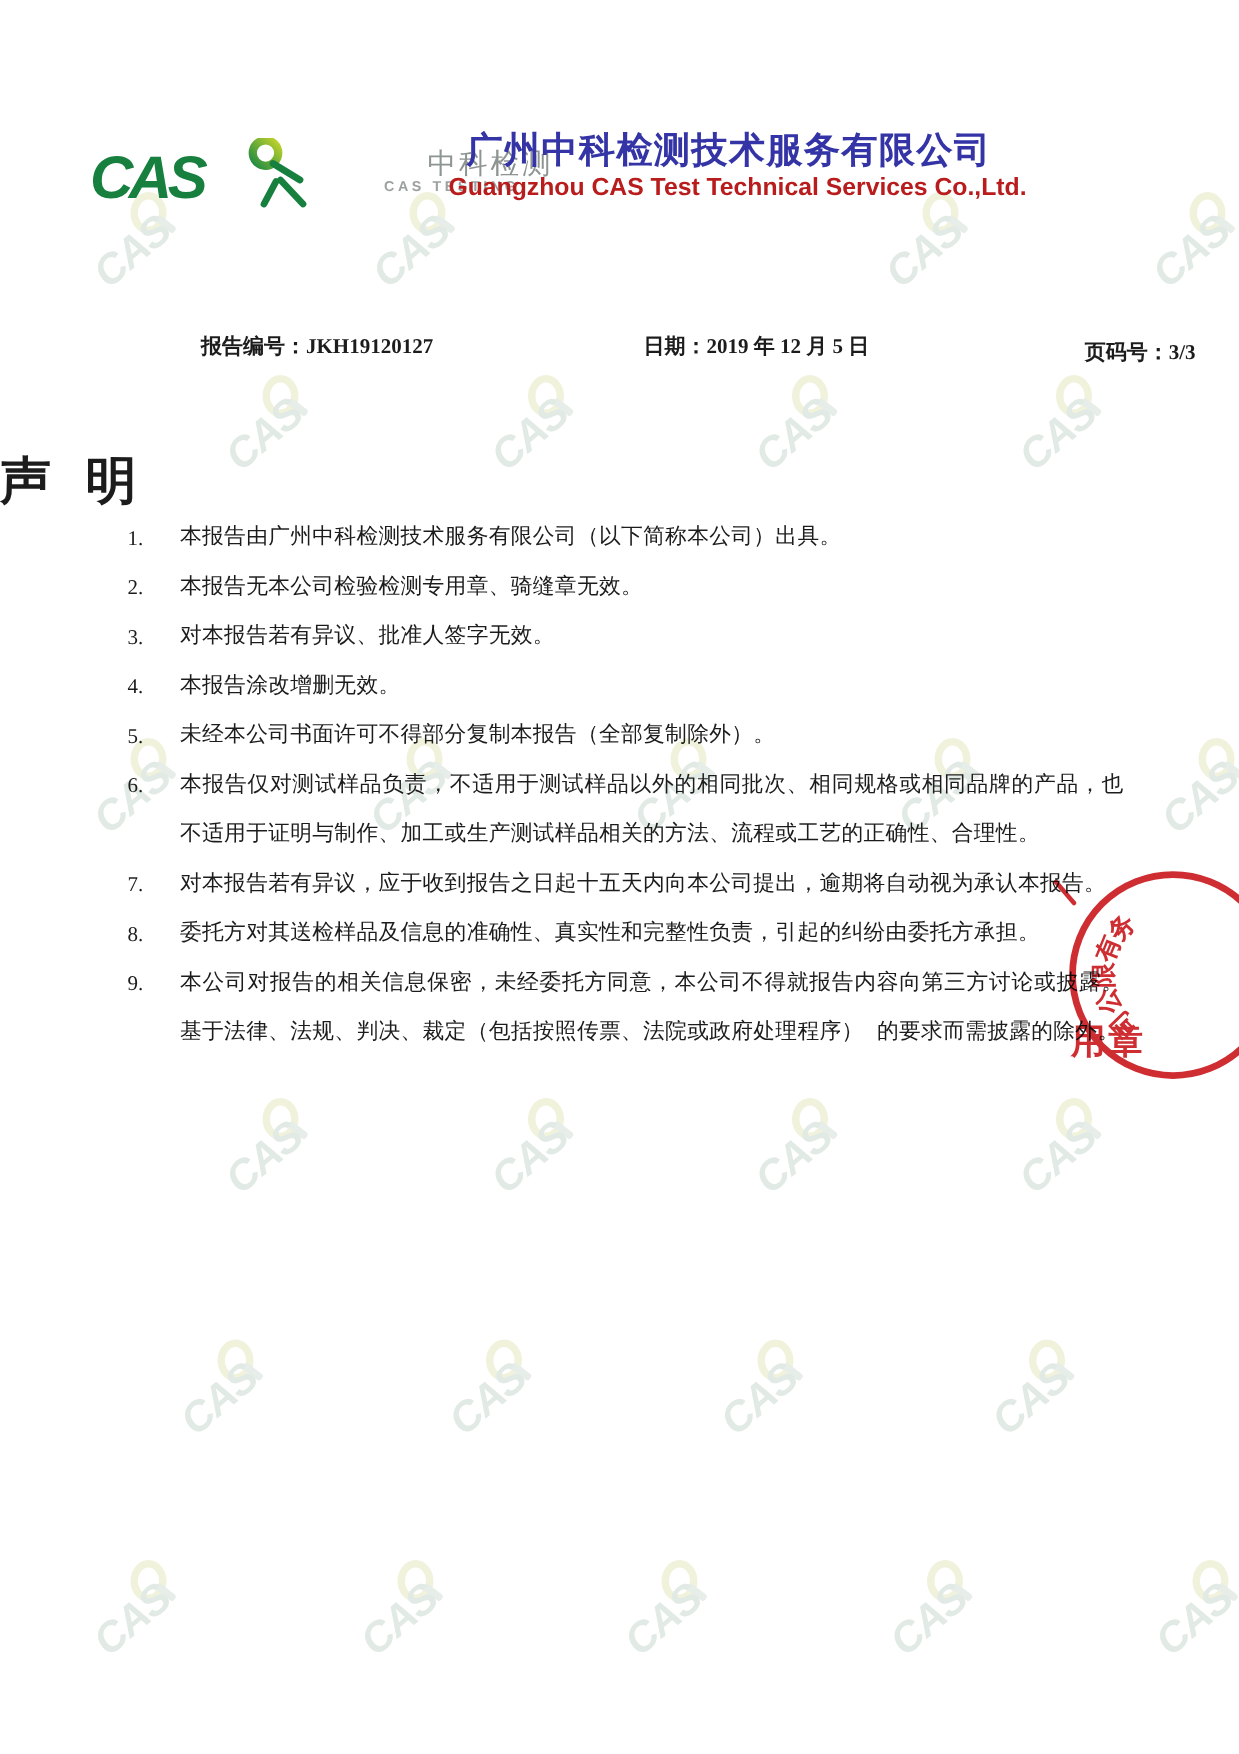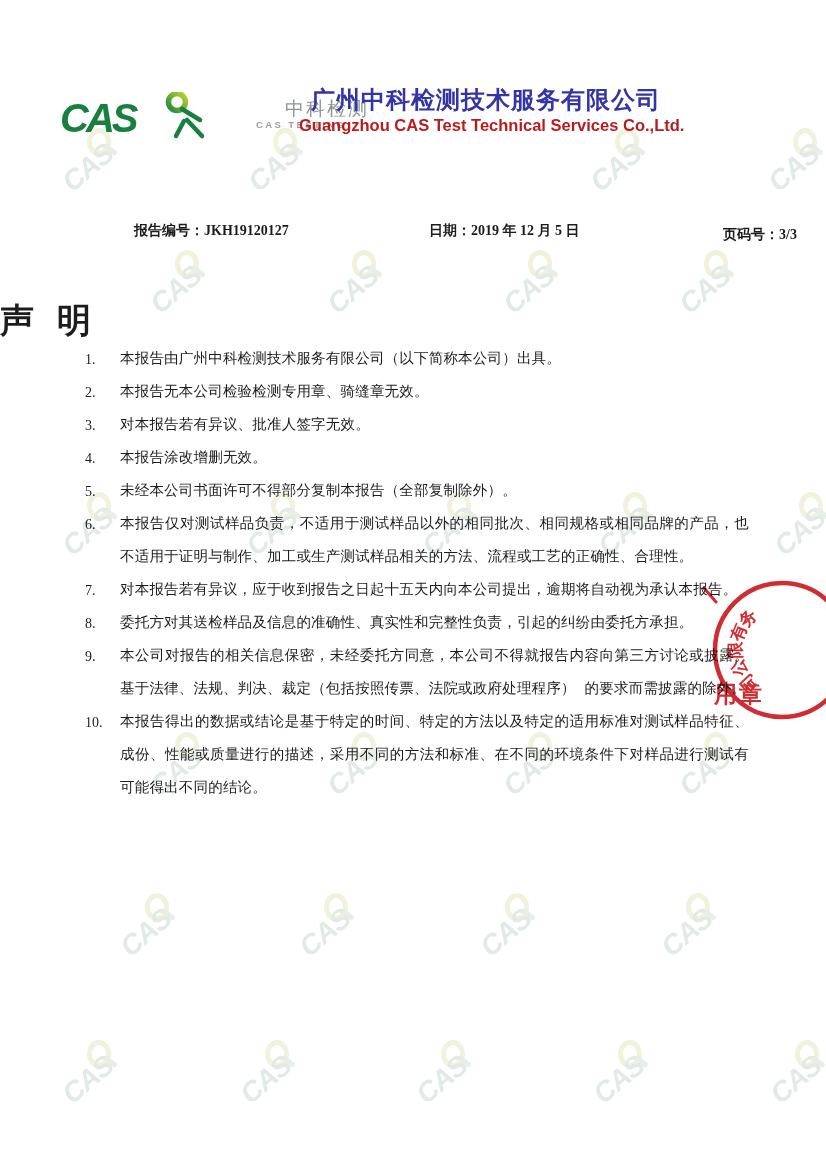--- a/index.html
+++ b/index.html
@@ -248,24 +248,20 @@
       <span class="st-text">对本报告若有异议，应于收到报告之日起十五天内向本公司提出，逾期将自动视为承认本报告。</span>
     </div>
     <div class="st-row">
       <span class="st-num">8.</span>
       <span class="st-text">委托方对其送检样品及信息的准确性、真实性和完整性负责，引起的纠纷由委托方承担。</span>
     </div>
     <div class="st-row">
       <span class="st-num">9.</span>
       <span class="st-text">本公司对报告的相关信息保密，未经委托方同意，本公司不得就报告内容向第三方讨论或披露。基于法律、法规、判决、裁定（包括按照传票、法院或政府处理程序） 的要求而需披露的除外。</span>
     </div>
-    <div class="st-row">
-      <span class="st-num">10.</span>
-      <span class="st-text">本报告得出的数据或结论是基于特定的时间、特定的方法以及特定的适用标准对测试样品特征、成份、性能或质量进行的描述，采用不同的方法和标准、在不同的环境条件下对样品进行测试有可能得出不同的结论。</span>
-    </div>
   </div>
 
 <svg class="seal" width="130" height="176" viewBox="0 0 130 176">
   <circle cx="86" cy="88" r="67" fill="none" stroke="#cc2127" stroke-width="4.5"></circle>
   <path d="M8 26 L20 40" stroke="#cc2127" stroke-width="3" stroke-linecap="round"></path>
   <g fill="#cc2127" font-size="17" text-anchor="middle">
     <text transform="translate(51.6,56) rotate(-47)" x="0" y="6">务</text>
     <text transform="translate(42.4,70.4) rotate(-68)" x="0" y="6">有</text>
     <text transform="translate(39,88) rotate(-90)" x="0" y="6">限</text>
     <text transform="translate(42.4,105.6) rotate(-112)" x="0" y="6">公</text>

